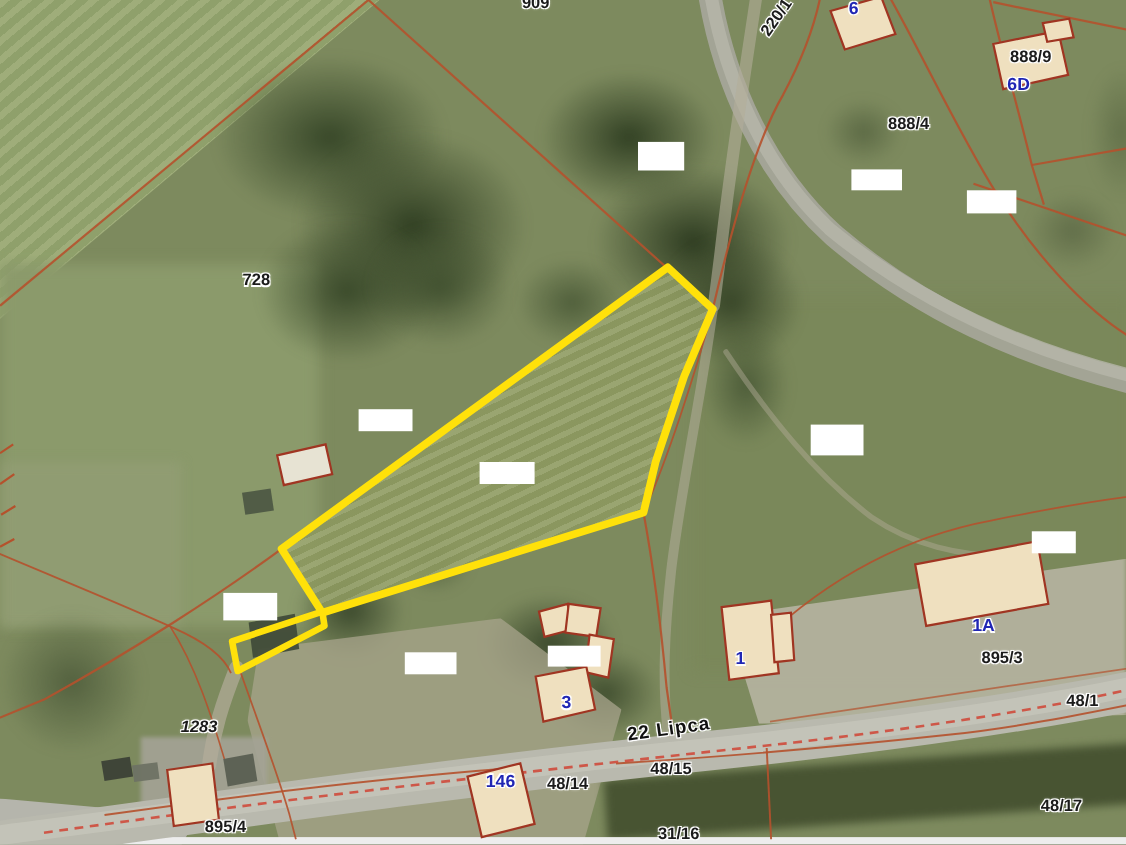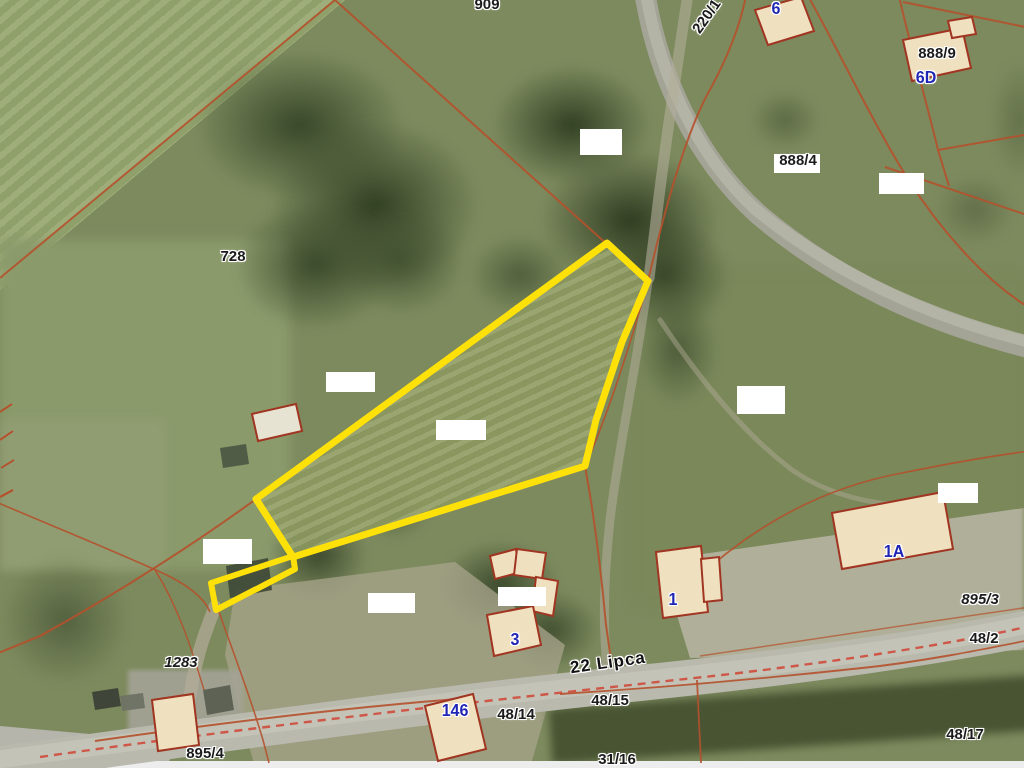--- a/index.html
+++ b/index.html
@@ -120,31 +120,31 @@
       <div class="redaction" style="left: 436px; top: 420px; width: 50px; height: 20px;"></div>
       <div class="redaction" style="left: 203px; top: 539px; width: 49px; height: 25px;"></div>
       <div class="redaction" style="left: 368px; top: 593px; width: 47px; height: 20px;"></div>
       <div class="redaction" style="left: 498px; top: 587px; width: 48px; height: 19px;"></div>
       <div class="redaction" style="left: 938px; top: 483px; width: 40px; height: 20px;"></div>
     </div>
   <div class="layer" style="z-index:9;">
       <div class="maplabel parcel" style="left: 487px; top: 3px;">909</div>
       <div class="maplabel parcel" style="left: 706px; top: 16px; transform: translate(-50%, -50%) rotate(-55deg);">220/1</div>
       <div class="maplabel parcel" style="left: 233px; top: 255px;">728</div>
-      <div class="maplabel parcel" style="left: 798px; top: 113px; margin-top: 46px;">888/4</div>
+      <div class="maplabel parcel" style="left: 826px; top: 113px;">888/4</div>
       <div class="maplabel parcel" style="left: 937px; top: 52px;">888/9</div>
-      <div class="maplabel parcel" style="left: 980px; top: 598px; font-style: italic;">895/3</div>
-      <div class="maplabel parcel" style="left: 984px; top: 637px;">48/2</div>
+      <div class="maplabel parcel" style="left: 911px; top: 598px;">895/3</div>
+      <div class="maplabel parcel" style="left: 984px; top: 637px;">48/1</div>
       <div class="maplabel parcel" style="left: 610px; top: 699px;">48/15</div>
       <div class="maplabel parcel" style="left: 516px; top: 713px;">48/14</div>
       <div class="maplabel parcel" style="left: 617px; top: 758px;">31/16</div>
       <div class="maplabel parcel" style="left: 965px; top: 733px;">48/17</div>
       <div class="maplabel parcel" style="left: 184px; top: 752px; padding-left: 42px;">895/4</div>
       <div class="maplabel parcel" style="left: 181px; top: 661px; font-style: italic;">1283</div>
       <div class="maplabel address" style="left: 776px; top: 9px;">6</div>
       <div class="maplabel address" style="left: 926px; top: 78px;">6D</div>
-      <div class="maplabel address" style="left: 894px; top: 552px;">1A</div>
+      <div class="maplabel address" style="left: 894px; top: 570px;">1A</div>
       <div class="maplabel address" style="left: 673px; top: 600px;">1</div>
       <div class="maplabel address" style="left: 515px; top: 640px;">3</div>
       <div class="maplabel address" style="left: 455px; top: 711px;">146</div>
       <div class="maplabel street" style="left: 608px; top: 663px; transform: translate(-50%, -50%) rotate(-8deg);">22 Lipca</div>
     </div>
 </div>
 
 </body></html>

